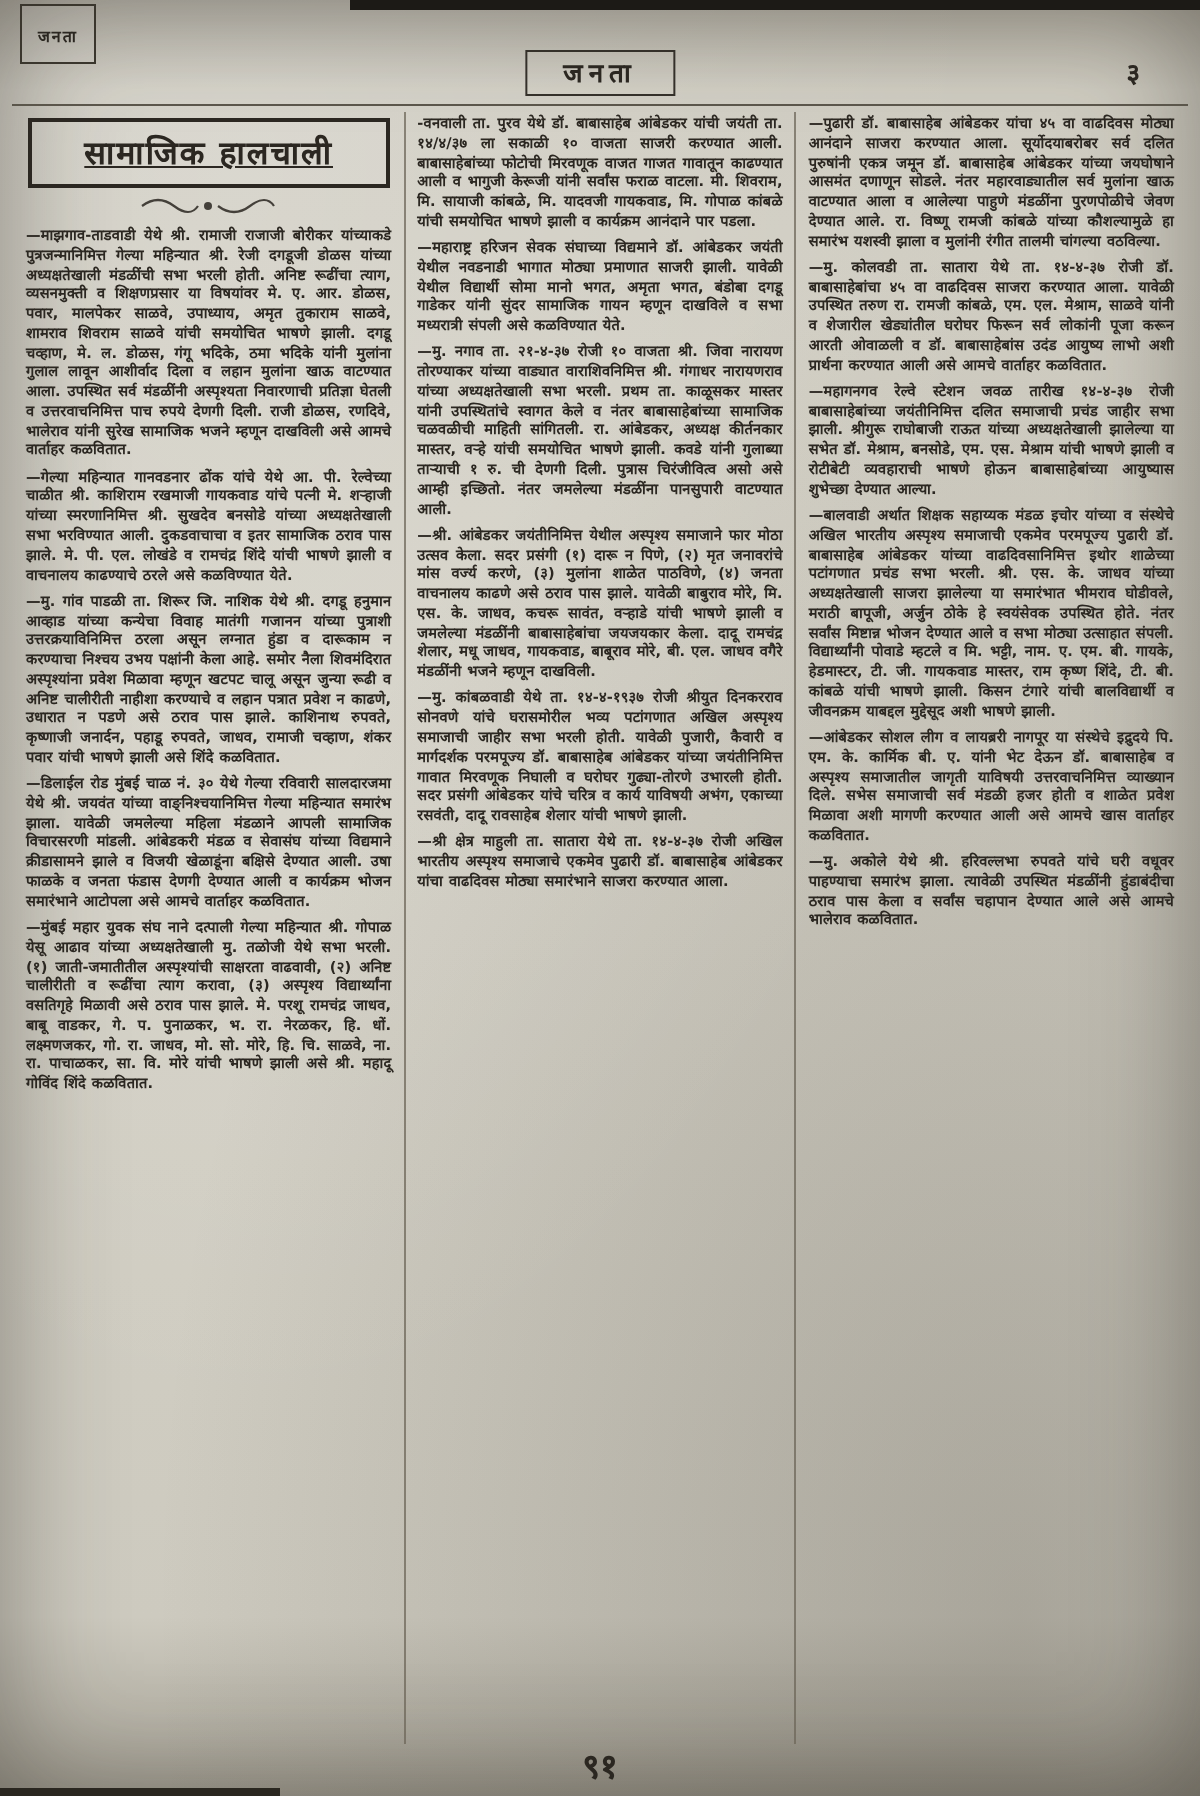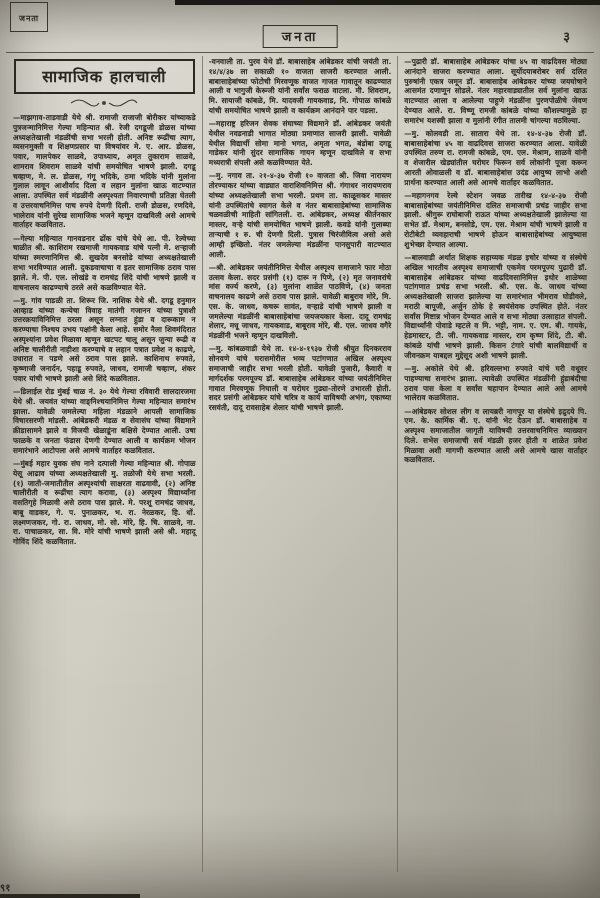--- a/index.html
+++ b/index.html
@@ -36,29 +36,30 @@
     display:flex;overflow:hidden;
   }
   .col{flex:1 1 0;padding:1px 6px 0;overflow:hidden;text-align:justify;}
   .vrule{width:1px;background:#6d6759;opacity:.75;}
   .headline-box{
     border:2px solid #2b2721;
     margin:2px 1px 3px;
     padding:4px 2px 5px;
     text-align:center;font-size:16px;font-weight:bold;letter-spacing:1px;
     background:rgba(255,255,255,.06);
+    text-decoration:underline;
   }
   .flourish{display:flex;justify-content:center;margin:1px 0 4px;opacity:.85;}
   .para{
     font-size:7.3px;line-height:1.34;margin:0 0 3.5px;
     letter-spacing:.1px;word-spacing:.3px;font-weight:bold;
   }
   .footer{
     position:absolute;bottom:4px;left:0;right:0;
-    text-align:left;font-size:10px;font-weight:bold;
+    text-align:center;font-size:17px;font-weight:bold;
   }
 </style>
 </head>
 <body>
 
 <div class="page">
   <div class="scan-strip-top"></div>
   <div class="scan-strip-bottom"></div>
 
   <div class="header">
@@ -88,28 +89,29 @@
         <p class="para">—डिलाईल रोड मुंबई चाळ नं. ३० येथे गेल्या रविवारी सालदारजमा येथे श्री. जयवंत यांच्या वाङ्‌निश्चयानिमित्त गेल्या महिन्यात समारंभ झाला. यावेळी जमलेल्या महिला मंडळाने आपली सामाजिक विचारसरणी मांडली. आंबेडकरी मंडळ व सेवासंघ यांच्या विद्यमाने क्रीडासामने झाले व विजयी खेळाडूंना बक्षिसे देण्यात आली. उषा फाळके व जनता फंडास देणगी देण्यात आली व कार्यक्रम भोजन समारंभाने आटोपला असे आमचे वार्ताहर कळवितात.</p>
         <p class="para">—मुंबई महार युवक संघ नाने दत्पाली गेल्या महिन्यात श्री. गोपाळ येसू आढाव यांच्या अध्यक्षतेखाली मु. तळोजी येथे सभा भरली. (१) जाती-जमातीतील अस्पृश्यांची साक्षरता वाढवावी, (२) अनिष्ट चालीरीती व रूढींचा त्याग करावा, (३) अस्पृश्य विद्यार्थ्यांना वसतिगृहे मिळावी असे ठराव पास झाले. मे. परशू रामचंद्र जाधव, बाबू वाडकर, गे. प. पुनाळकर, भ. रा. नेरळकर, हि. धों. लक्ष्मणजकर, गो. रा. जाधव, मो. सो. मोरे, हि. चि. साळवे, ना. रा. पाचाळकर, सा. वि. मोरे यांची भाषणे झाली असे श्री. महादू गोविंद शिंदे कळवितात.</p>
       </section>
     <div class="vrule"></div>
     <section class="col">
         <p class="para">-वनवाली ता. पुरव येथे डॉ. बाबासाहेब आंबेडकर यांची जयंती ता. १४/४/३७ ला सकाळी १० वाजता साजरी करण्यात आली. बाबासाहेबांच्या फोटोची मिरवणूक वाजत गाजत गावातून काढण्यात आली व भागुजी केरूजी यांनी सर्वांस फराळ वाटला. मी. शिवराम, मि. सायाजी कांबळे, मि. यादवजी गायकवाड, मि. गोपाळ कांबळे यांची समयोचित भाषणे झाली व कार्यक्रम आनंदाने पार पडला.</p>
         <p class="para">—महाराष्ट्र हरिजन सेवक संघाच्या विद्यमाने डॉ. आंबेडकर जयंती येथील नवडनाडी भागात मोठ्या प्रमाणात साजरी झाली. यावेळी येथील विद्यार्थी सोमा मानो भगत, अमृता भगत, बंडोबा दगडू गाडेकर यांनी सुंदर सामाजिक गायन म्हणून दाखविले व सभा मध्यरात्री संपली असे कळविण्यात येते.</p>
         <p class="para">—मु. नगाव ता. २१-४-३७ रोजी १० वाजता श्री. जिवा नारायण तोरण्याकर यांच्या वाड्यात वाराशिवनिमित्त श्री. गंगाधर नारायणराव यांच्या अध्यक्षतेखाली सभा भरली. प्रथम ता. काळूसकर मास्तर यांनी उपस्थितांचे स्वागत केले व नंतर बाबासाहेबांच्या सामाजिक चळवळीची माहिती सांगितली. रा. आंबेडकर, अध्यक्ष कीर्तनकार मास्तर, वऱ्हे यांची समयोचित भाषणे झाली. कवडे यांनी गुलाब्या ताऱ्याची १ रु. ची देणगी दिली. पुत्रास चिरंजीवित्व असो असे आम्ही इच्छितो. नंतर जमलेल्या मंडळींना पानसुपारी वाटण्यात आली.</p>
         <p class="para">—श्री. आंबेडकर जयंतीनिमित्त येथील अस्पृश्य समाजाने फार मोठा उत्सव केला. सदर प्रसंगी (१) दारू न पिणे, (२) मृत जनावरांचे मांस वर्ज्य करणे, (३) मुलांना शाळेत पाठविणे, (४) जनता वाचनालय काढणे असे ठराव पास झाले. यावेळी बाबुराव मोरे, मि. एस. के. जाधव, कचरू सावंत, वऱ्हाडे यांची भाषणे झाली व जमलेल्या मंडळींनी बाबासाहेबांचा जयजयकार केला. दादू रामचंद्र शेलार, मधू जाधव, गायकवाड, बाबूराव मोरे, बी. एल. जाधव वगैरे मंडळींनी भजने म्हणून दाखविली.</p>
         <p class="para">—मु. कांबळवाडी येथे ता. १४-४-१९३७ रोजी श्रीयुत दिनकरराव सोनवणे यांचे घरासमोरील भव्य पटांगणात अखिल अस्पृश्य समाजाची जाहीर सभा भरली होती. यावेळी पुजारी, कैवारी व मार्गदर्शक परमपूज्य डॉ. बाबासाहेब आंबेडकर यांच्या जयंतीनिमित्त गावात मिरवणूक निघाली व घरोघर गुढ्या-तोरणे उभारली होती. सदर प्रसंगी आंबेडकर यांचे चरित्र व कार्य याविषयी अभंग, एकाच्या रसवंती, दादू रावसाहेब शेलार यांची भाषणे झाली.</p>
+        <p class="para">—श्री क्षेत्र माहुली ता. सातारा येथे ता. १४-४-३७ रोजी अखिल भारतीय अस्पृश्य समाजाचे एकमेव पुढारी डॉ. बाबासाहेब आंबेडकर यांचा वाढदिवस मोठ्या समारंभाने साजरा करण्यात आला.</p>
       </section>
     <div class="vrule"></div>
     <section class="col">
         <p class="para">—पुढारी डॉ. बाबासाहेब आंबेडकर यांचा ४५ वा वाढदिवस मोठ्या आनंदाने साजरा करण्यात आला. सूर्योदयाबरोबर सर्व दलित पुरुषांनी एकत्र जमून डॉ. बाबासाहेब आंबेडकर यांच्या जयघोषाने आसमंत दणाणून सोडले. नंतर महारवाड्यातील सर्व मुलांना खाऊ वाटण्यात आला व आलेल्या पाहुणे मंडळींना पुरणपोळीचे जेवण देण्यात आले. रा. विष्णू रामजी कांबळे यांच्या कौशल्यामुळे हा समारंभ यशस्वी झाला व मुलांनी रंगीत तालमी चांगल्या वठविल्या.</p>
         <p class="para">—मु. कोलवडी ता. सातारा येथे ता. १४-४-३७ रोजी डॉ. बाबासाहेबांचा ४५ वा वाढदिवस साजरा करण्यात आला. यावेळी उपस्थित तरुण रा. रामजी कांबळे, एम. एल. मेश्राम, साळवे यांनी व शेजारील खेड्यांतील घरोघर फिरून सर्व लोकांनी पूजा करून आरती ओवाळली व डॉ. बाबासाहेबांस उदंड आयुष्य लाभो अशी प्रार्थना करण्यात आली असे आमचे वार्ताहर कळवितात.</p>
         <p class="para">—महागनगव रेल्वे स्टेशन जवळ तारीख १४-४-३७ रोजी बाबासाहेबांच्या जयंतीनिमित्त दलित समाजाची प्रचंड जाहीर सभा झाली. श्रीगुरू राघोबाजी राऊत यांच्या अध्यक्षतेखाली झालेल्या या सभेत डॉ. मेश्राम, बनसोडे, एम. एस. मेश्राम यांची भाषणे झाली व रोटीबेटी व्यवहाराची भाषणे होऊन बाबासाहेबांच्या आयुष्यास शुभेच्छा देण्यात आल्या.</p>
         <p class="para">—बालवाडी अर्थात शिक्षक सहाय्यक मंडळ इचोर यांच्या व संस्थेचे अखिल भारतीय अस्पृश्य समाजाची एकमेव परमपूज्य पुढारी डॉ. बाबासाहेब आंबेडकर यांच्या वाढदिवसानिमित्त इथोर शाळेच्या पटांगणात प्रचंड सभा भरली. श्री. एस. के. जाधव यांच्या अध्यक्षतेखाली साजरा झालेल्या या समारंभात भीमराव घोडीवले, मराठी बापूजी, अर्जुन ठोके हे स्वयंसेवक उपस्थित होते. नंतर सर्वांस मिष्टान्न भोजन देण्यात आले व सभा मोठ्या उत्साहात संपली. विद्यार्थ्यांनी पोवाडे म्हटले व मि. भट्टी, नाम. ए. एम. बी. गायके, हेडमास्टर, टी. जी. गायकवाड मास्तर, राम कृष्ण शिंदे, टी. बी. कांबळे यांची भाषणे झाली. किसन टंगारे यांची बालविद्यार्थी व जीवनक्रम याबद्दल मुद्देसूद अशी भाषणे झाली.</p>
+        <p class="para">—आंबेडकर सोशल लीग व लायब्ररी नागपूर या संस्थेचे इद्रुदये पि. एम. के. कार्मिक बी. ए. यांनी भेट देऊन डॉ. बाबासाहेब व अस्पृश्य समाजातील जागृती याविषयी उत्तरवाचनिमित्त व्याख्यान दिले. सभेस समाजाची सर्व मंडळी हजर होती व शाळेत प्रवेश मिळावा अशी मागणी करण्यात आली असे आमचे खास वार्ताहर कळवितात.</p>
         <p class="para">—मु. अकोले येथे श्री. हरिवल्लभा रुपवते यांचे घरी वधूवर पाहण्याचा समारंभ झाला. त्यावेळी उपस्थित मंडळींनी हुंडाबंदीचा ठराव पास केला व सर्वांस चहापान देण्यात आले असे आमचे भालेराव कळवितात.</p>
-        <p class="para">—आंबेडकर सोशल लीग व लायब्ररी नागपूर या संस्थेचे इद्रुदये पि. एम. के. कार्मिक बी. ए. यांनी भेट देऊन डॉ. बाबासाहेब व अस्पृश्य समाजातील जागृती याविषयी उत्तरवाचनिमित्त व्याख्यान दिले. सभेस समाजाची सर्व मंडळी हजर होती व शाळेत प्रवेश मिळावा अशी मागणी करण्यात आली असे आमचे खास वार्ताहर कळवितात.</p>
       </section>
   </div>
 
   <div class="footer">
     <span>९१</span>
   </div>
 </div>
 
 </body></html>

